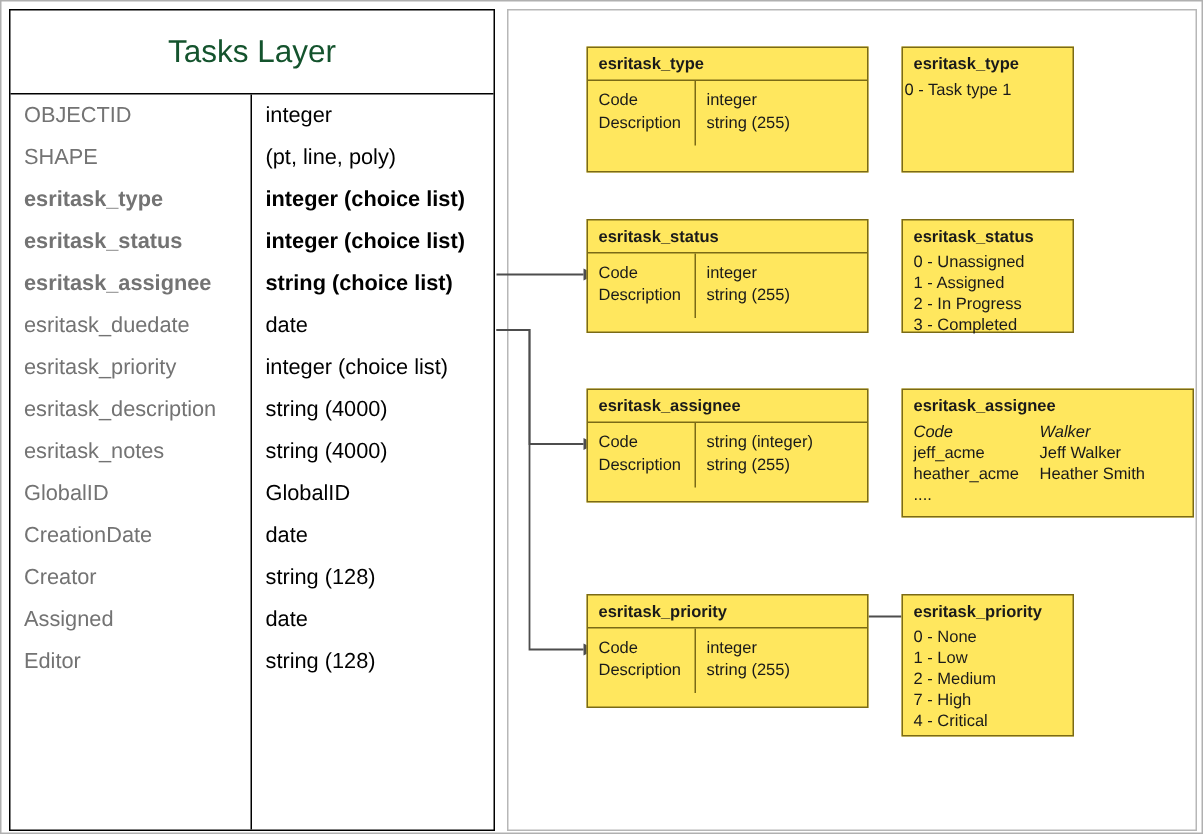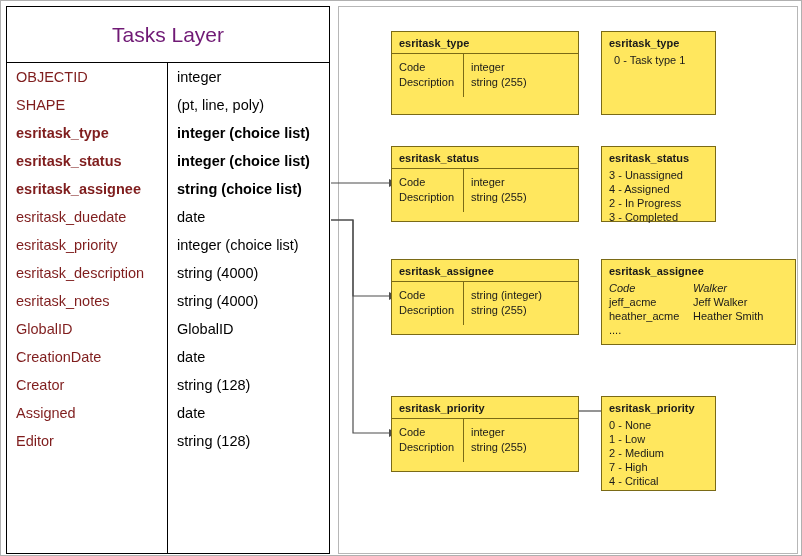--- a/index.html
+++ b/index.html
@@ -28,21 +28,21 @@
     height: 548px;
     border: 1px solid #000000;
     background: #ffffff;
     box-sizing: border-box;
   }
   .main-title {
     height: 56px;
     line-height: 56px;
     text-align: center;
     font-size: 21px;
-    color: #701a75;
+    color: #14532d;
     border-bottom: 1px solid #000000;
     box-sizing: border-box;
   }
   .main-body {
     position: relative;
     height: 490px;
   }
   .col-divider {
     position: absolute;
     left: 160px;
@@ -53,21 +53,21 @@
   }
   .row {
     display: flex;
     height: 28px;
     align-items: center;
   }
   .row .fname {
     width: 160px;
     padding-left: 9px;
     font-size: 14.5px;
-    color: #7f1d1d;
+    color: #737373;
     box-sizing: border-box;
   }
   .row .ftype {
     padding-left: 10px;
     font-size: 14.5px;
     color: #000000;
     box-sizing: border-box;
   }
   .row.bold .fname,
   .row.bold .ftype {
@@ -294,30 +294,30 @@
         <div class="fc-right">
           <div>integer</div>
           <div>string (255)</div>
         </div>
       </div>
     </div>
   </div>
 
   <div class="ybox" style="left:600px; top:30px; width:115px; height:84px;">
     <div class="yhead">esritask_type</div>
-    <div style="padding:0 12px;">
+    <div style="padding:0 1px;">
       <div class="listline">0 - Task type 1</div>
     </div>
   </div>
 
   <div class="ybox" style="left:600px; top:145px; width:115px; height:76px;">
     <div class="yhead">esritask_status</div>
     <div style="padding:0 7px;">
-      <div class="listline">3 - Unassigned</div>
-      <div class="listline">4 - Assigned</div>
+      <div class="listline">0 - Unassigned</div>
+      <div class="listline">1 - Assigned</div>
       <div class="listline">2 - In Progress</div>
       <div class="listline">3 - Completed</div>
     </div>
   </div>
 
   <div class="ybox" style="left:600px; top:258px; width:195px; height:86px;">
     <div class="yhead">esritask_assignee</div>
     <div style="padding:0 7px;">
       <div class="codelabel listline italic">
         <div class="cl-code">Code</div>

